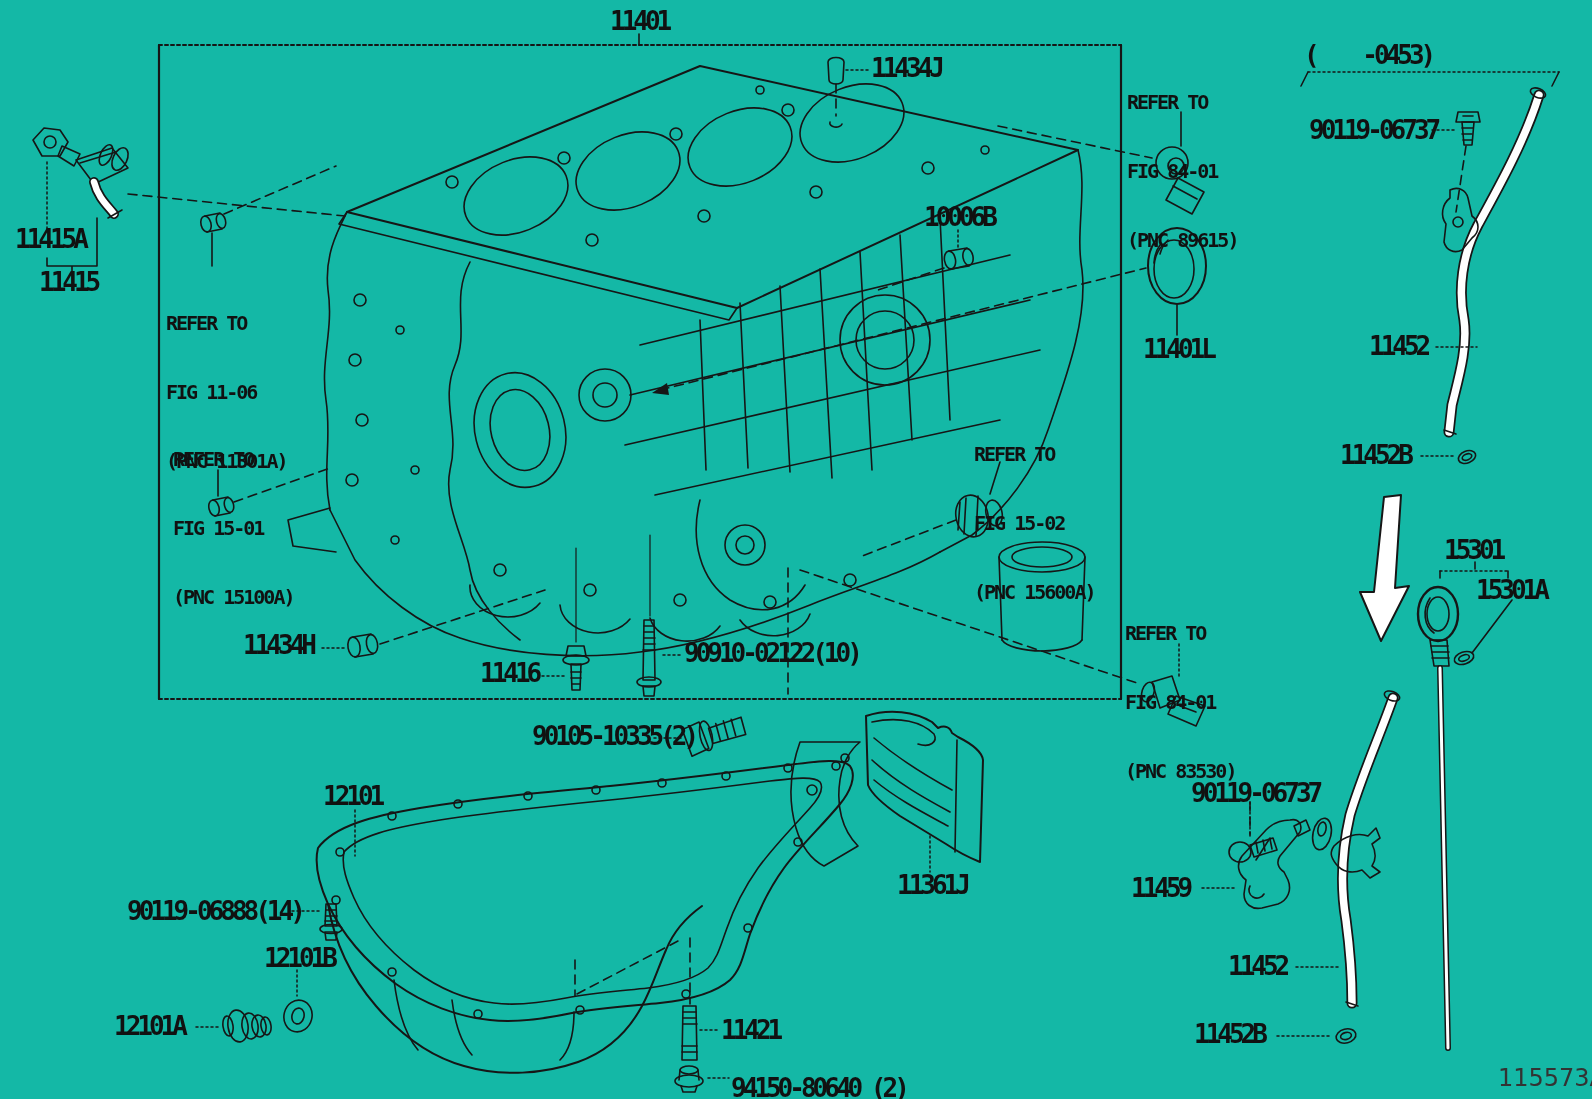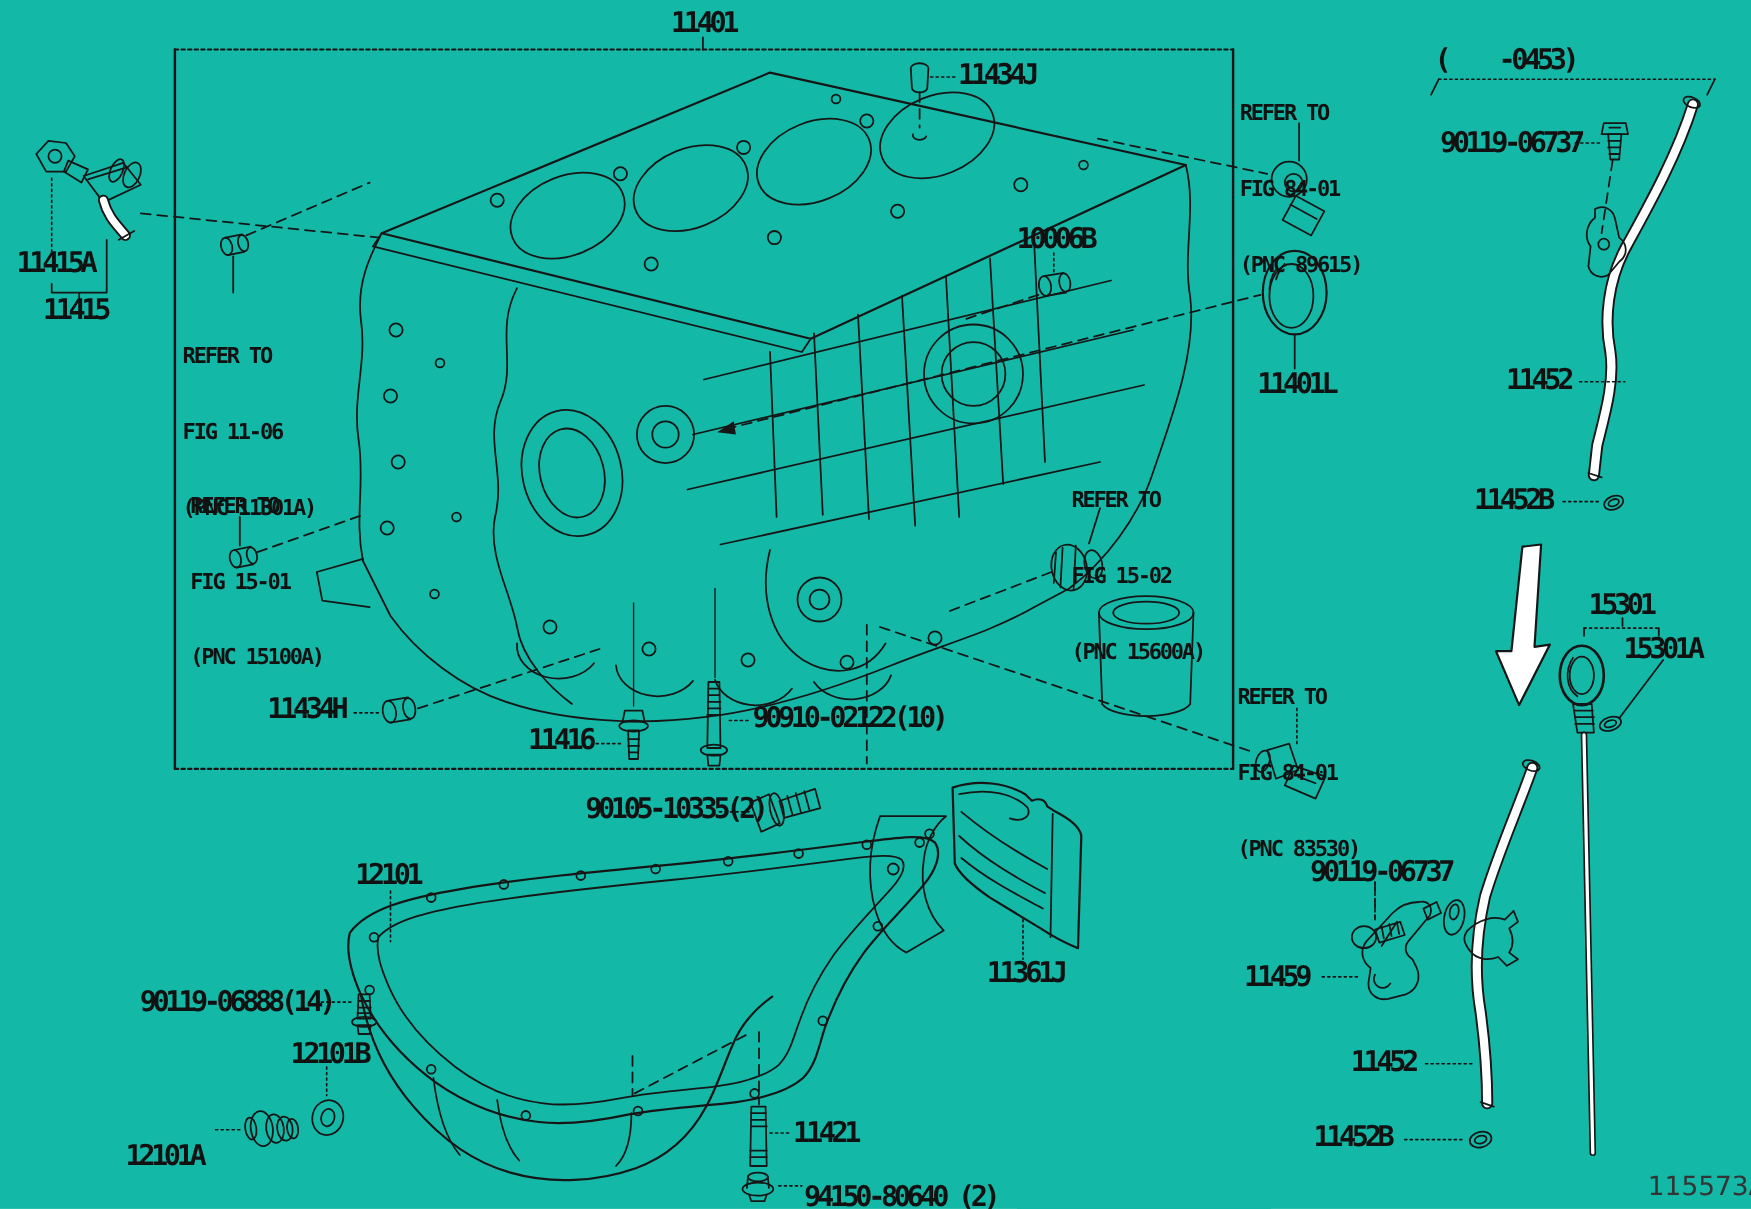--- a/index.html
+++ b/index.html
@@ -416,21 +416,21 @@
 <div class="pn" style="left:243px;top:632px;">11434H</div>
 <div class="pn" style="left:480px;top:660px;">11416</div>
 <div class="pn" style="left:684px;top:640px;">90910-02122(10)</div>
 <div class="pn" style="left:516px;top:723px;margin-left:16px;">90105-10335(2)</div>
 <div class="pn" style="left:323px;top:783px;">12101</div>
 <div class="pn" style="left:897px;top:872px;">11361J</div>
 <div class="pn" style="left:1191px;top:780px;">90119-06737</div>
 <div class="pn" style="left:1131px;top:875px;">11459</div>
 <div class="pn" style="left:127px;top:898px;">90119-06888(14)</div>
 <div class="pn" style="left:264px;top:945px;">12101B</div>
-<div class="pn" style="left:114px;top:1038px;">12101A</div>
+<div class="pn" style="left:114px;top:1013px;">12101A</div>
 <div class="pn" style="left:721px;top:1017px;">11421</div>
 <div class="pn" style="left:1228px;top:953px;">11452</div>
 <div class="pn" style="left:1194px;top:1021px;">11452B</div>
 <div class="pn" style="left:731px;top:1063px;margin-top:12px;">94150-80640 (2)</div>
 
 <div class="note" style="left:1127px;top:45px;">
   <div>REFER TO</div>
   <div>FIG 84-01</div>
   <div>(PNC 89615)</div>
 </div>

